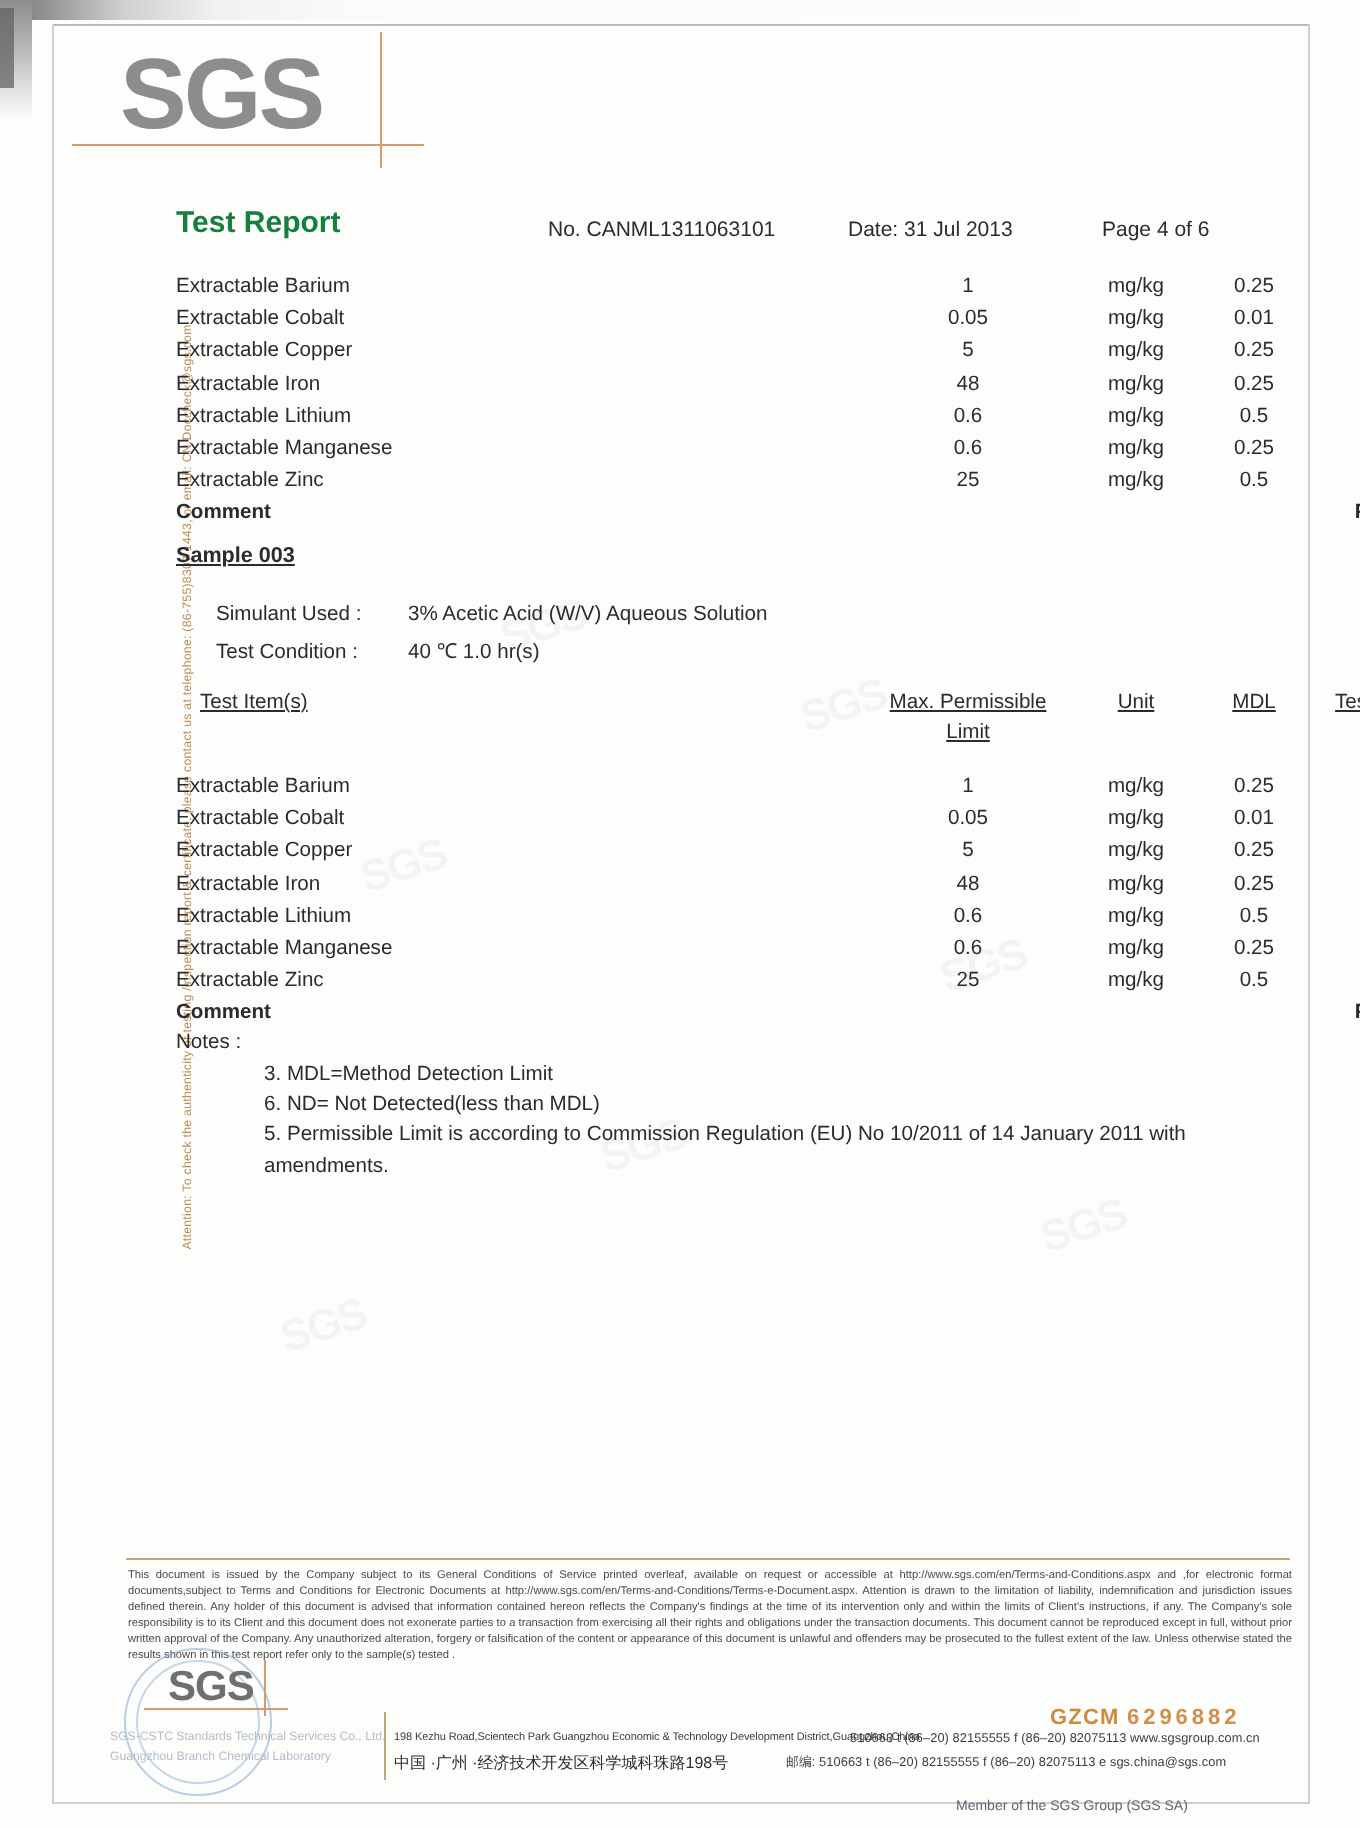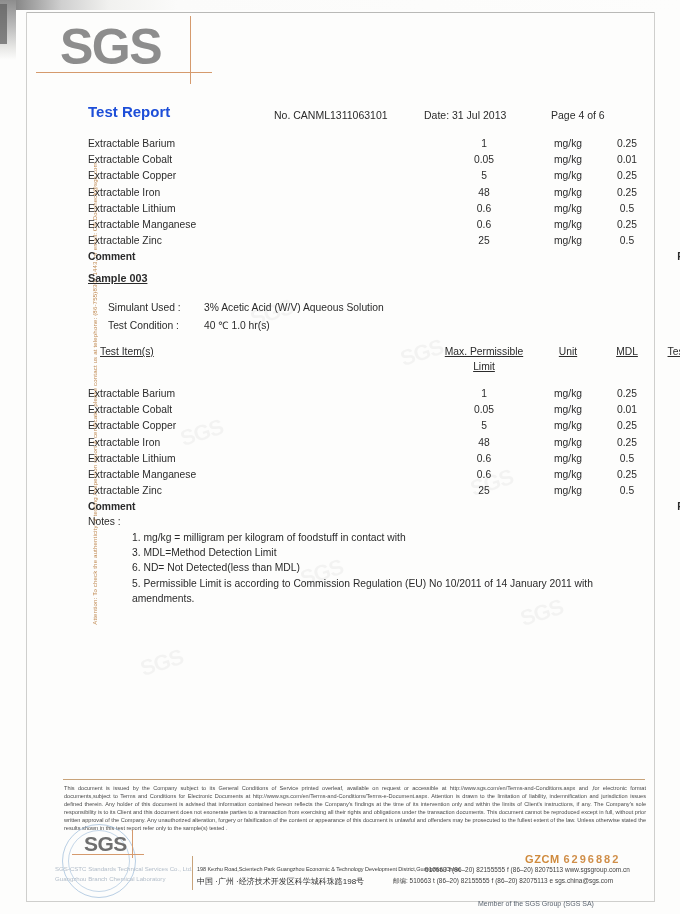--- a/index.html
+++ b/index.html
@@ -107,21 +107,21 @@
     white-space: nowrap;
     text-align: center;
   }
 
   
   .report-title {
     position: absolute;
     left: 88px; top: 103px;
     font-size: 15px;
     font-weight: bold;
-    color: #1d4ed8;
+    color: #15803d;
   }
   .hdr-no {
     position: absolute;
     left: 274px; top: 109px;
     font-size: 10.5px;
   }
   .hdr-date {
     position: absolute;
     left: 424px; top: 109px;
     font-size: 10.5px;
@@ -500,21 +500,20 @@
       <span class="c-result">ND</span>
     </div>
     <div class="trow comment-row">
       <span class="c-item">Comment</span>
       <span class="c-result">PASS</span>
     </div>
   </div>
 
   <div class="notes-label">Notes :</div>
   <div class="notes-list">
-    <div>1. mg/kg = milligram per kilogram of foodstuff in contact with</div>
     <div>3. MDL=Method Detection Limit</div>
     <div>6. ND= Not Detected(less than MDL)</div>
     <div>5. Permissible Limit is according to Commission Regulation (EU) No 10/2011 of 14 January 2011 with amendments.</div>
   </div>
 
   <div class="footer-rule"></div>
   <div class="footer-disclaimer">This document is issued by the Company subject to its General Conditions of Service printed overleaf, available on request or accessible at http://www.sgs.com/en/Terms-and-Conditions.aspx and ,for electronic format documents,subject to Terms and Conditions for Electronic Documents at http://www.sgs.com/en/Terms-and-Conditions/Terms-e-Document.aspx. Attention is drawn to the limitation of liability, indemnification and jurisdiction issues defined therein. Any holder of this document is advised that information contained hereon reflects the Company's findings at the time of its intervention only and within the limits of Client's instructions, if any.  The Company's sole responsibility is to its Client and this document does not exonerate parties to a transaction from exercising all their rights and obligations under the transaction documents. This document cannot be reproduced except in full, without prior written approval of the Company. Any unauthorized alteration, forgery or falsification of the content or appearance of this document is unlawful and offenders may be prosecuted to the fullest extent of the law. Unless otherwise stated the results shown in this test report refer only to the sample(s) tested .</div>
 
   <div class="stamp"></div>
   <div class="stamp-inner"></div>

